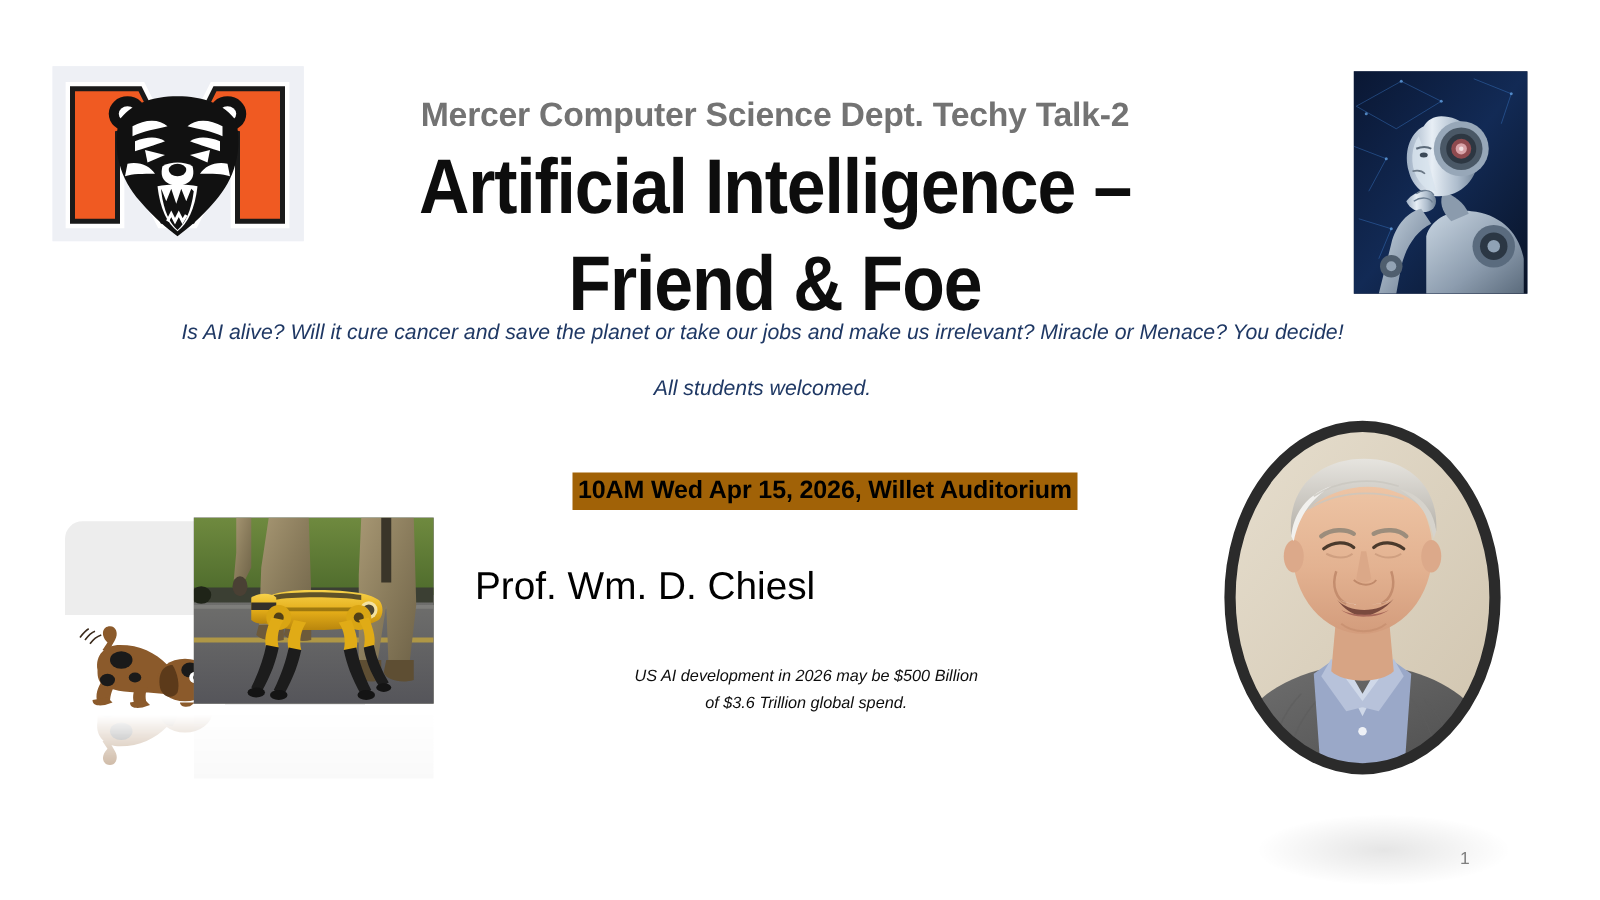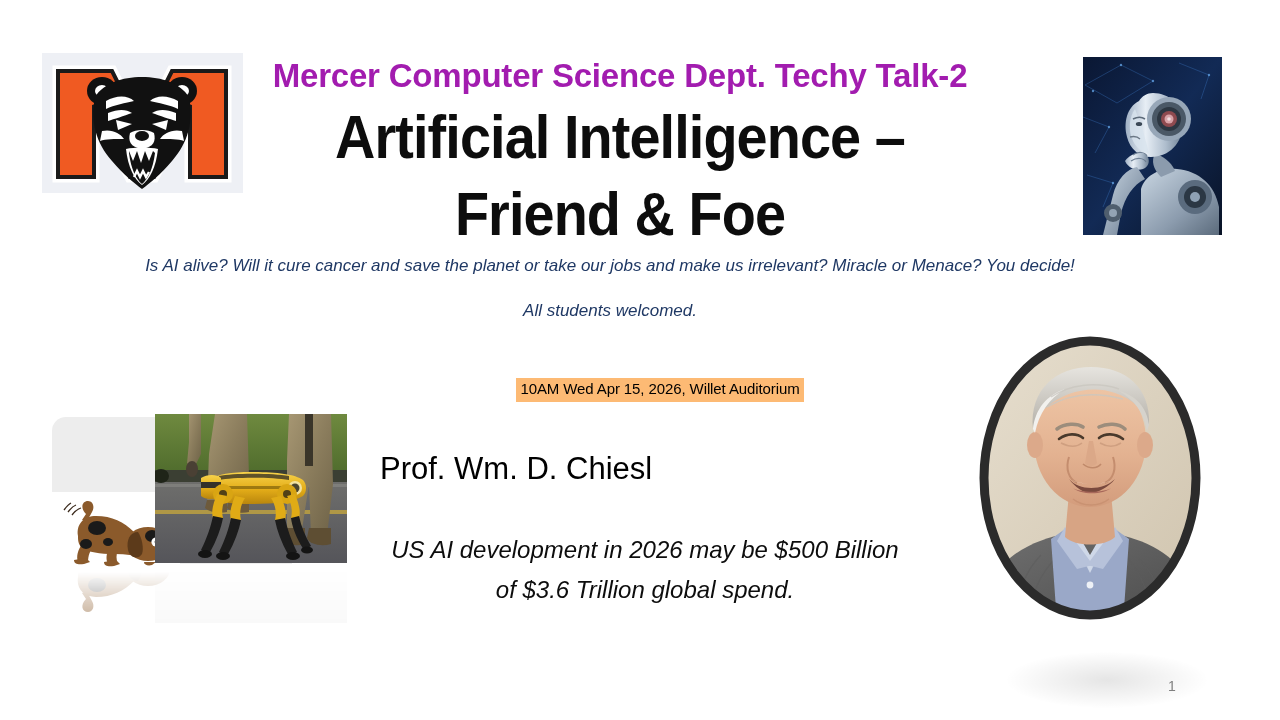--- a/index.html
+++ b/index.html
@@ -18,23 +18,24 @@
   }
   .mercer-logo svg{ display:block; width:100%; height:100%; }
 
   
   .header-block{
     position:absolute; left:250px; top:58px; width:740px;
     text-align:center;
   }
   .dept-line{
     font-family:"Liberation Sans", sans-serif;
-    font-weight:bold; font-size:33px; color:#a21caf;
+    font-weight:bold; font-size:27px; color:#737373;
     letter-spacing:-0.2px; line-height:1.08;
     white-space:nowrap;
+    margin-top:20px;
   }
   .main-title{
     font-family:"Liberation Sans Narrow","Liberation Sans", sans-serif;
     font-weight:bold; font-size:62px; color:#0d0d0d;
     line-height:1.25; letter-spacing:-1px;
     transform:scaleX(0.90); transform-origin:center top;
     margin-top:4px;
   }
 
   
@@ -53,42 +54,42 @@
     line-height:1.33;
   }
   .subtitle .l3{ display:block;margin-top:22px; }
 
   
   .date-wrap{
     position:absolute; left:300px; top:378px; width:720px; text-align:center;
   }
   .date-line{
     display:inline-block;
-    background:#fdba74; color:#000;
-    font-family:"Liberation Sans", sans-serif;
-    font-weight:normal; font-size:15px;
+    background:#a16207; color:#000;
+    font-family:"Liberation Sans", sans-serif;
+    font-weight:bold; font-size:20px;
     padding:2px 4px 3px 4px;
     letter-spacing:-0.1px;
     line-height:1.25;
   }
 
   
   .speaker{
     position:absolute; left:380px; top:450px; width:530px;
     text-align:left;
     font-family:"Liberation Sans", sans-serif;
     font-size:31px; color:#000; line-height:1.2;
   }
 
   
   .funding{
     position:absolute; left:370px; top:530px; width:550px;
     text-align:center;
     font-family:"Liberation Sans", sans-serif;
-    font-style:italic; font-size:24px; color:#0d0d0d;
+    font-style:italic; font-size:13px; color:#0d0d0d;
     line-height:1.65;
   }
 
   
   .dogs-group{ position:absolute; left:52px; top:414px; width:295px; height:215px; }
 
   .panel-bg{
     position:absolute; left:0; top:3px; width:240px; height:147px;
     background:#ededed; border-top-left-radius:14px;
   }

